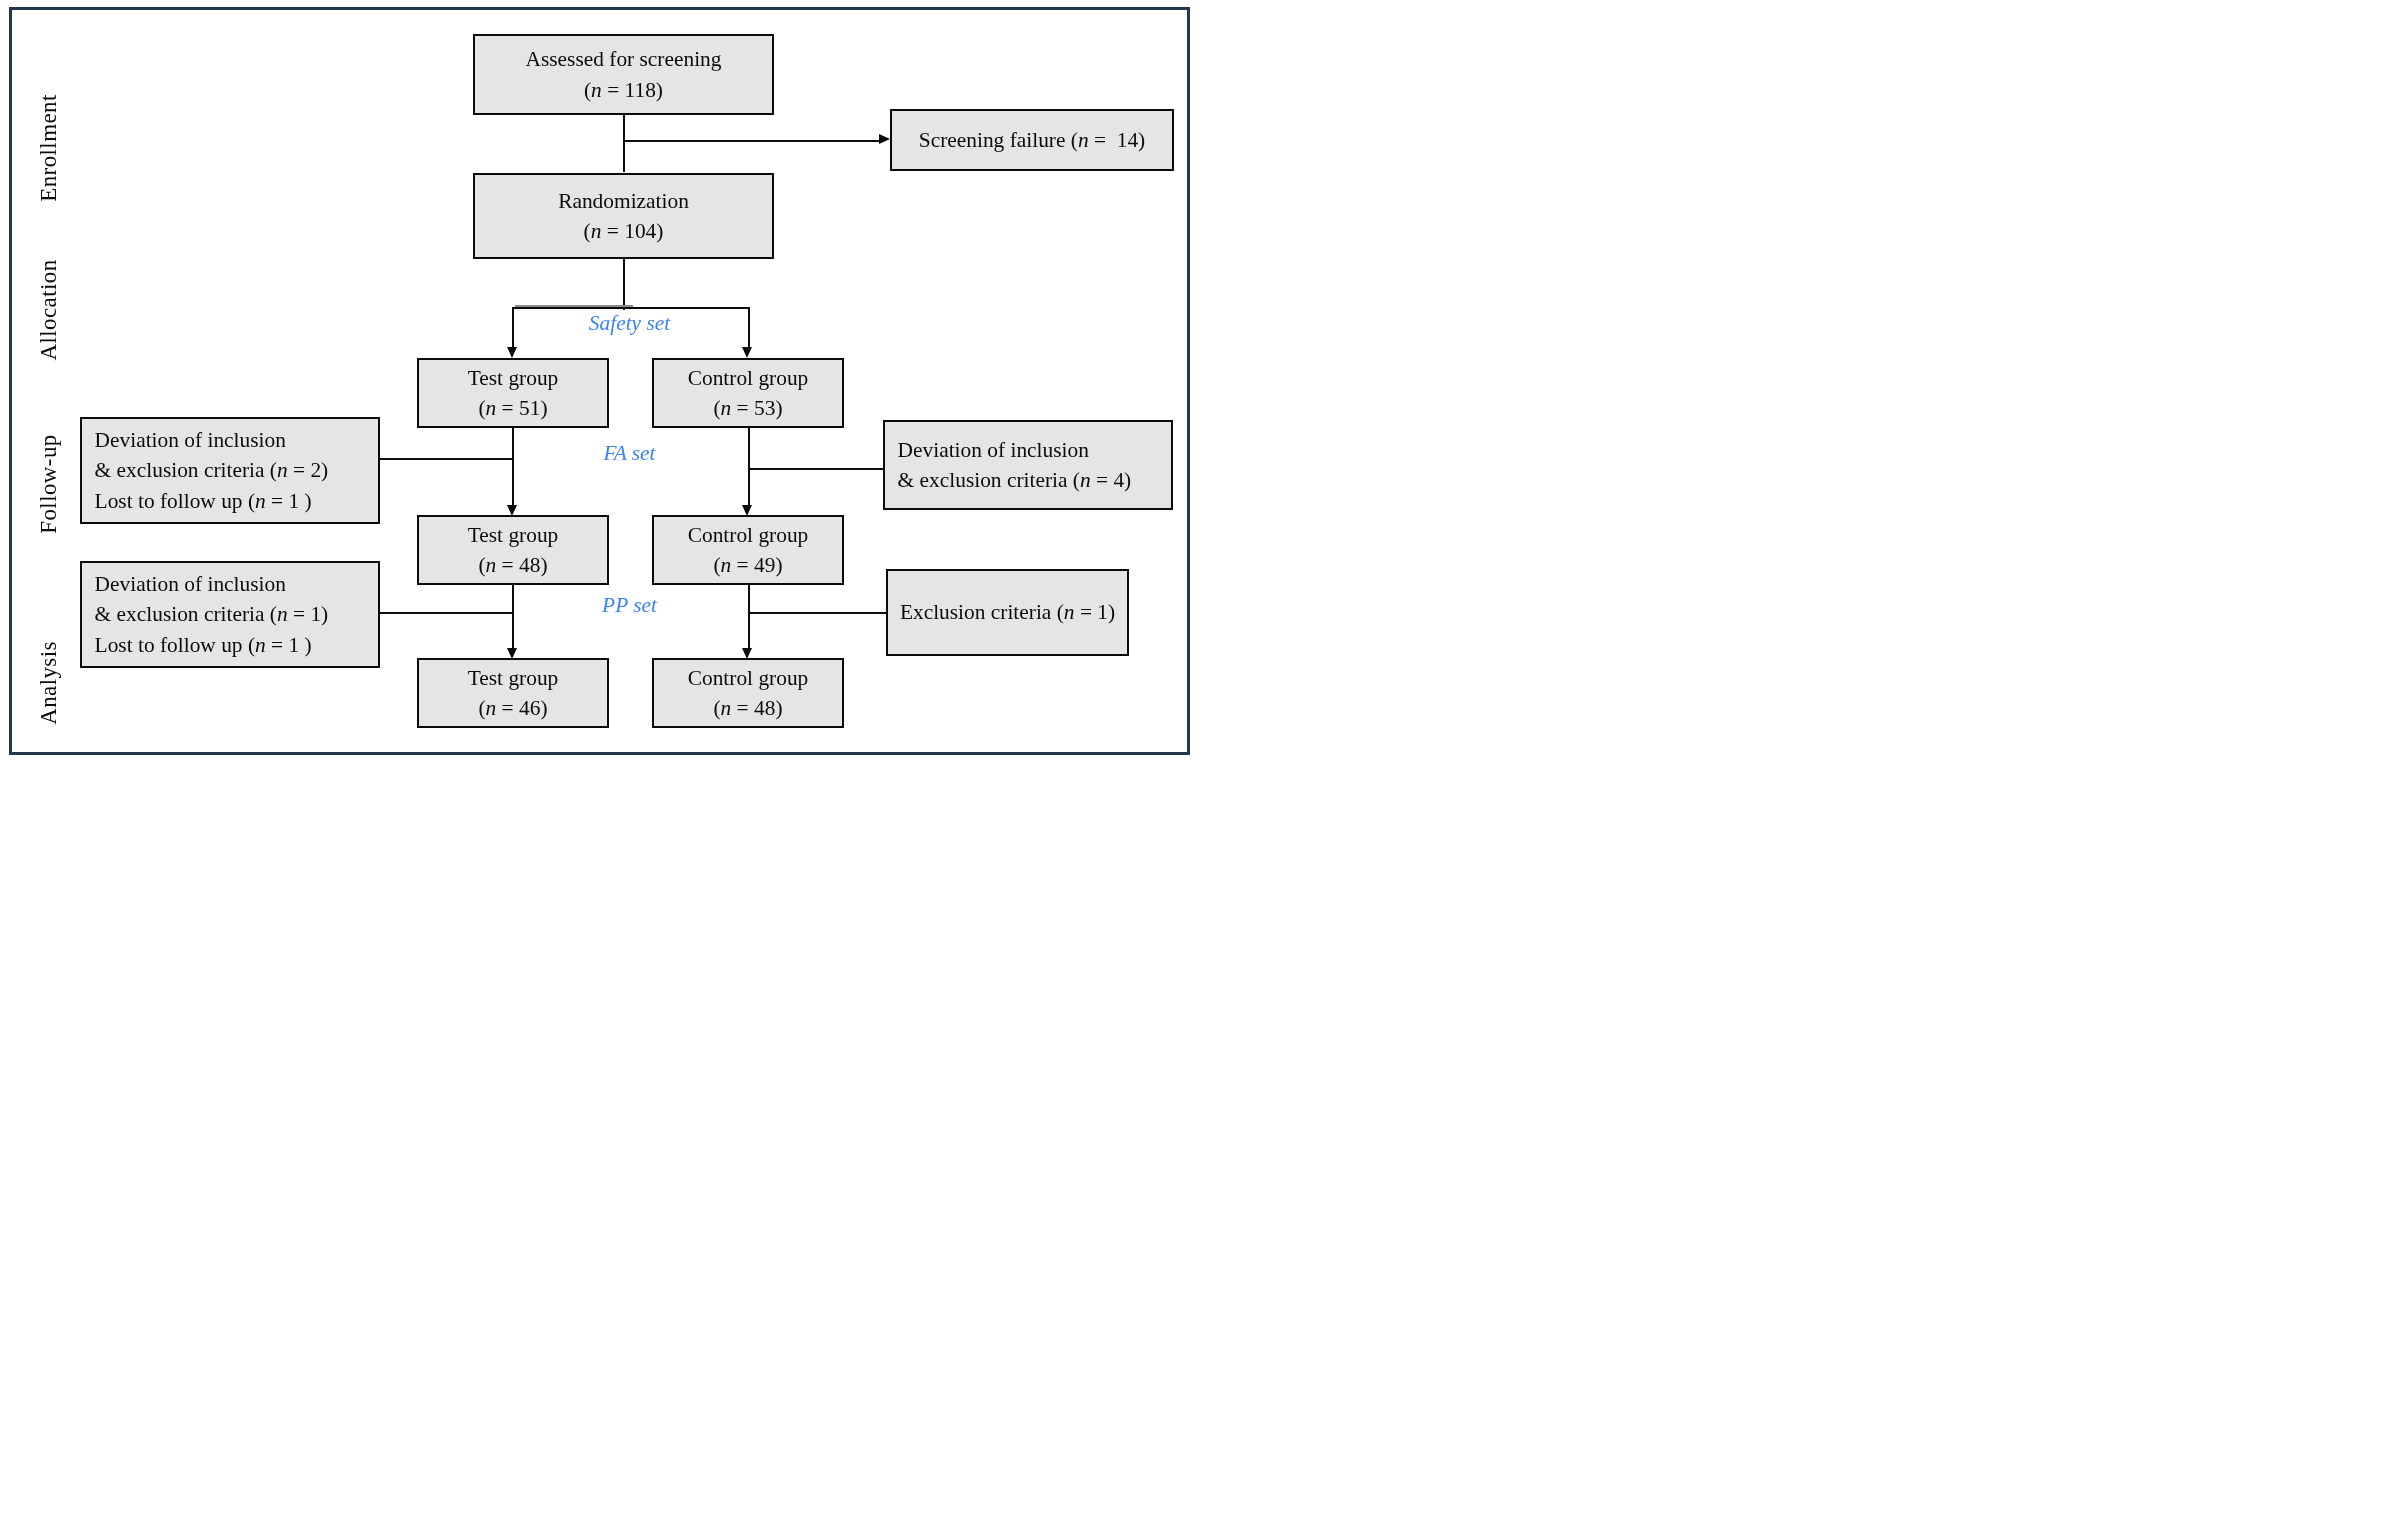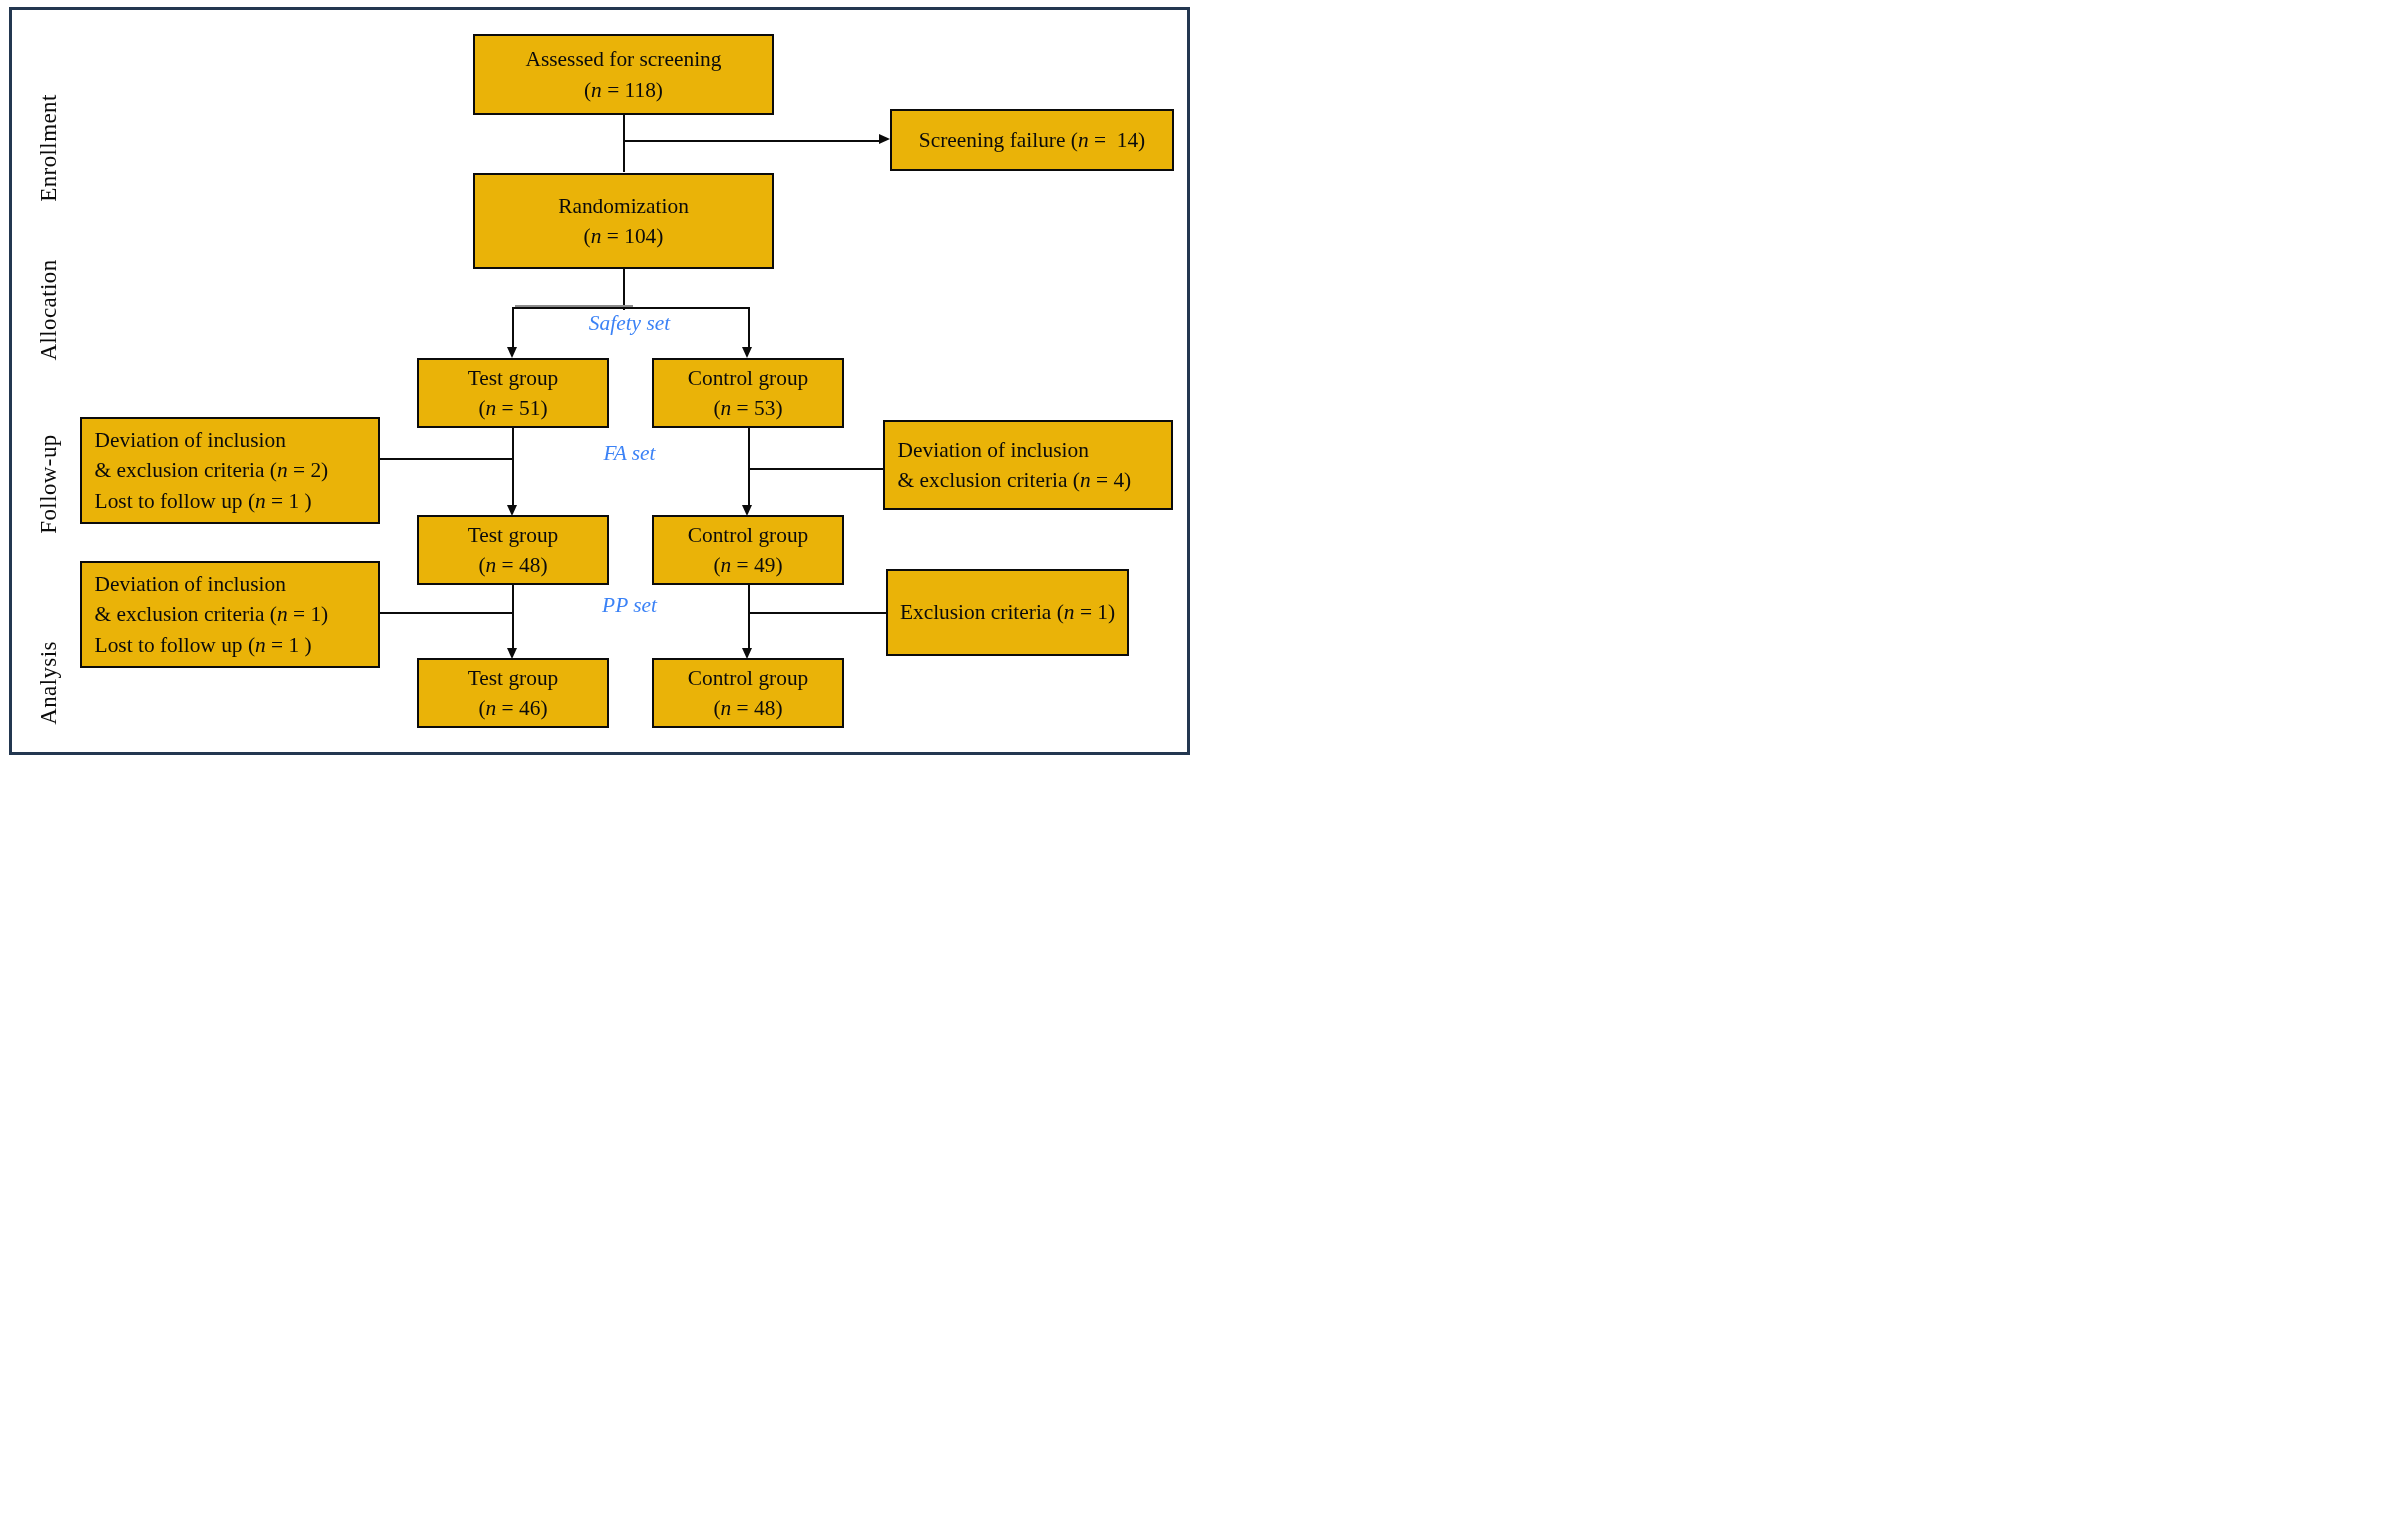--- a/index.html
+++ b/index.html
@@ -17,21 +17,21 @@
     color: #0b0b0b;
   }
   .frame {
     position: absolute;
     left: 8.9px; top: 6.6px; right: 10.3px; bottom: 6.6px;
     border: 3px solid #233750;
     pointer-events: none;
   }
   .box {
     position: absolute;
-    background: #eab308;
+    background: #e5e5e5;
     border: 2.2px solid #0b0b0b;
     display: flex;
     flex-direction: column;
     justify-content: center;
     align-items: center;
     text-align: center;
     font-size: 21.4px;
     line-height: 1.42;
     box-sizing: border-box;
     white-space: pre-wrap;
@@ -138,21 +138,21 @@
 
   <div class="box" style="left:473px; top:34px; width:301px; height:81px;">
     <span>Assessed for screening</span>
     <span>(<i>n</i> = 118)</span>
   </div>
 
   <div class="box" style="left:890px; top:109px; width:284px; height:62px;">
     <span>Screening failure (<i>n</i> =  14)</span>
   </div>
 
-  <div class="box" style="left:473px; top:173px; width:301px; height:96px;">
+  <div class="box" style="left:473px; top:173px; width:301px; height:86px;">
     <span>Randomization</span>
     <span>(<i>n</i> = 104)</span>
   </div>
 
   <div class="box" style="left:417px; top:358px; width:192px; height:70px;">
     <span>Test group</span>
     <span>(<i>n</i> = 51)</span>
   </div>
 
   <div class="box" style="left:652px; top:358px; width:192px; height:70px;">

